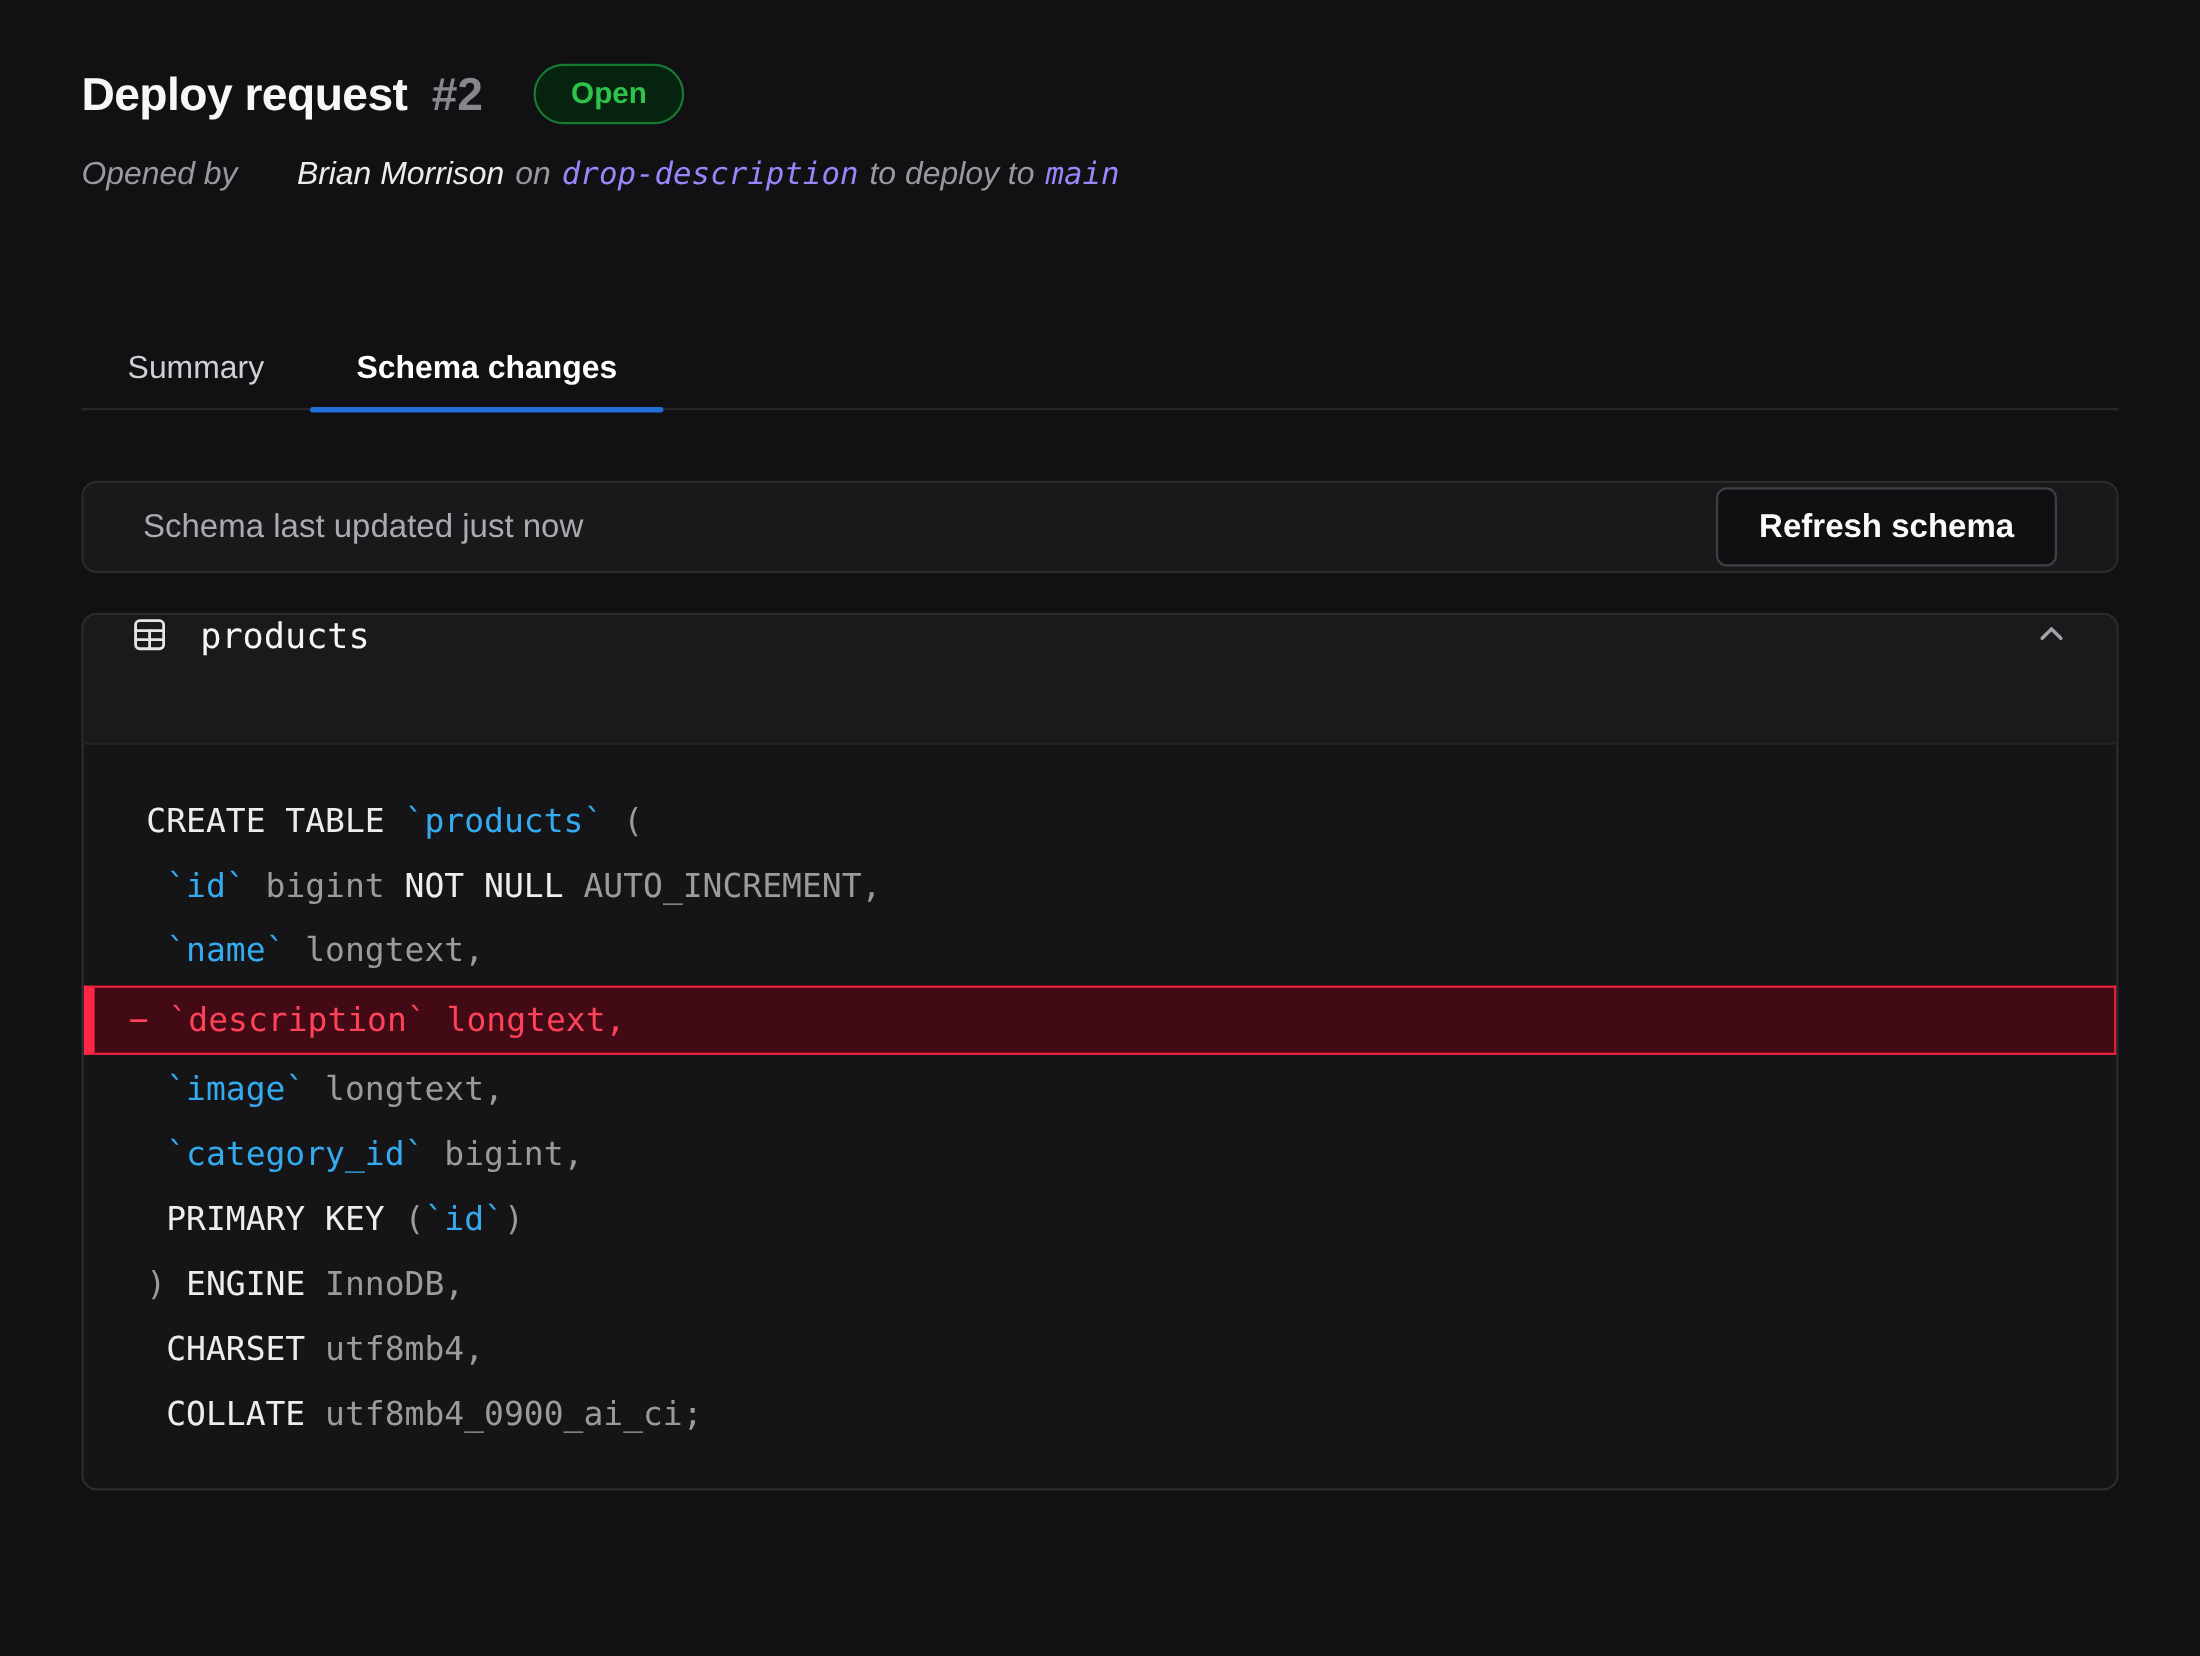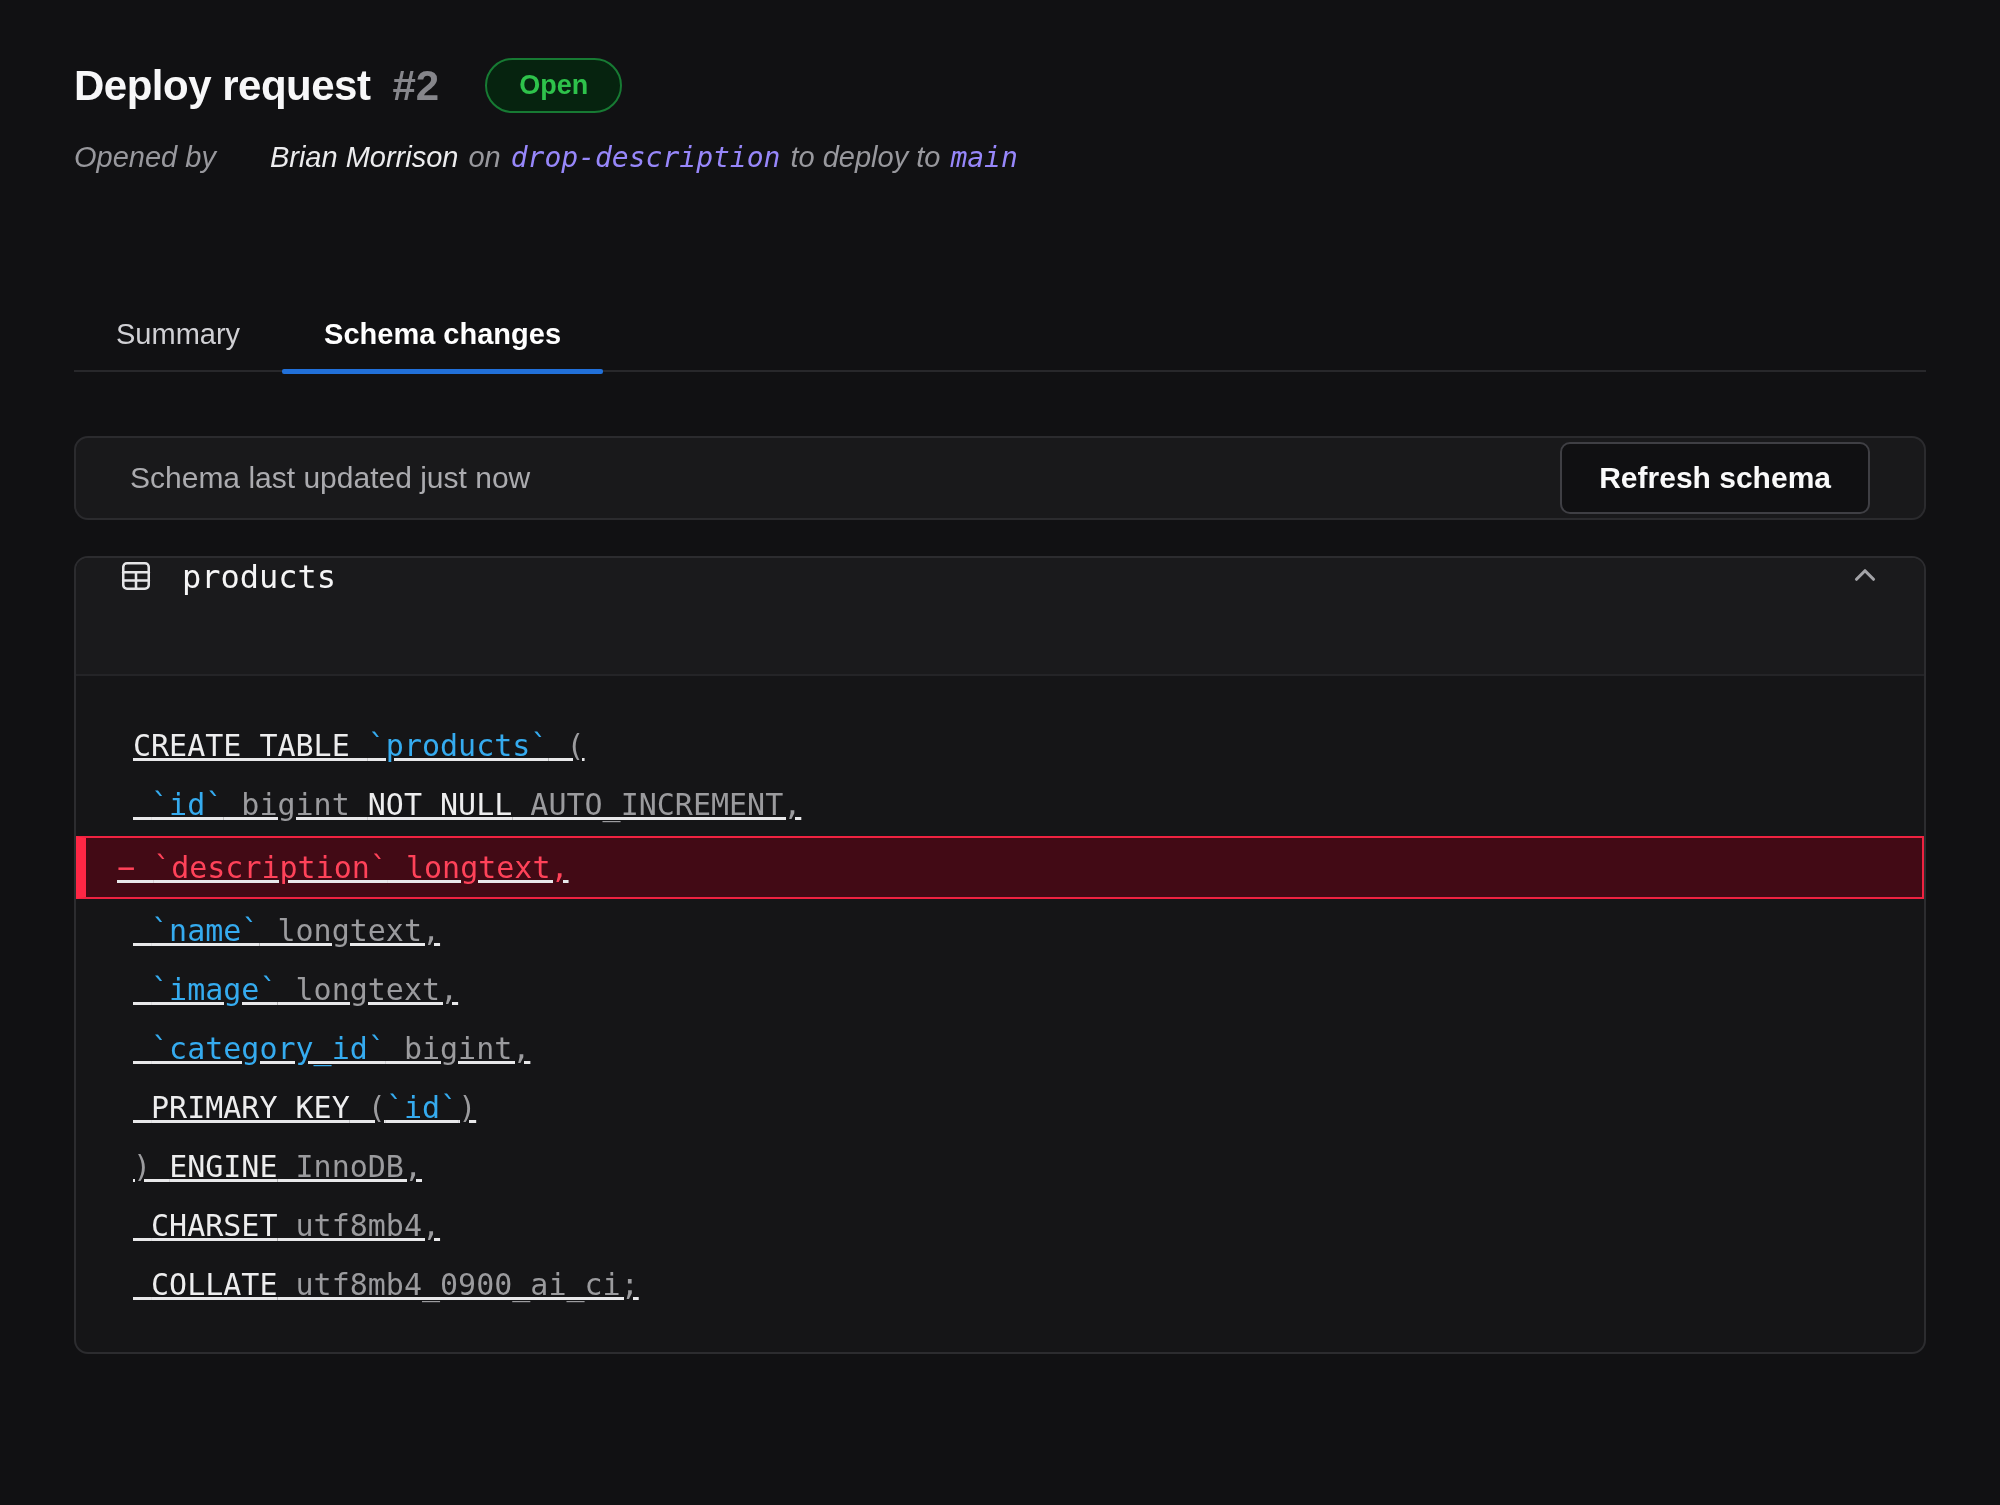--- a/index.html
+++ b/index.html
@@ -68,21 +68,21 @@
     border-bottom: 2px solid #242427;
     display: flex; align-items: flex-start; padding: 0 42px;
     cursor: pointer;
   }
   .panel-header .t-icon { display: flex; margin-right: 28px; }
   .panel-title { font-family: "DejaVu Sans Mono", monospace; font-size: 32px; color: #f5f5f6; }
   .panel-header .spacer { flex: 1; }
   .chev { display: flex; }
 
   
-  .sql-code { padding: 40px 0 38px 0; font-family: "DejaVu Sans Mono", monospace; font-size: 30px; text-decoration: underline; }
+  .sql-code { padding: 40px 0 38px 0; font-family: "DejaVu Sans Mono", monospace; font-size: 30px; }
   .code-line { line-height: 59px; white-space: pre; padding-left: 57px; }
   .tok-kw { color: #ededee; }
   .tok-id { color: #35abef; }
   .tok-pl { color: #9b9b9e; }
   .code-line.removed {
     background: #420a15;
     border-top: 2px solid #ef2240;
     border-bottom: 2px solid #ef2240;
     border-right: 2px solid #ef2240;
     border-left: 10px solid #ff2745;
@@ -135,22 +135,22 @@
       <span class="spacer"></span>
       <span class="chev">
         <svg width="34" height="34" viewBox="0 0 24 24" fill="none" stroke="#a3a3a7" stroke-width="2.2" stroke-linecap="round" stroke-linejoin="round">
           <polyline points="6,15 12,9 18,15"></polyline>
         </svg>
       </span>
     </div>
     <div class="sql-code">
         <div class="code-line"><span class="tok-kw">CREATE TABLE </span><span class="tok-id">`products`</span><span class="tok-pl"> (</span></div>
         <div class="code-line"><span class="tok-pl"> </span><span class="tok-id">`id`</span><span class="tok-pl"> bigint </span><span class="tok-kw">NOT NULL</span><span class="tok-pl"> AUTO_INCREMENT,</span></div>
+        <div class="code-line"><span class="tok-pl"> </span><span class="tok-id">`name`</span><span class="tok-pl"> longtext,</span></div>
         <div class="code-line removed"><span class="tok-pl">− </span><span class="tok-id">`description`</span><span class="tok-pl"> longtext,</span></div>
-        <div class="code-line"><span class="tok-pl"> </span><span class="tok-id">`name`</span><span class="tok-pl"> longtext,</span></div>
         <div class="code-line"><span class="tok-pl"> </span><span class="tok-id">`image`</span><span class="tok-pl"> longtext,</span></div>
         <div class="code-line"><span class="tok-pl"> </span><span class="tok-id">`category_id`</span><span class="tok-pl"> bigint,</span></div>
         <div class="code-line"><span class="tok-pl"> </span><span class="tok-kw">PRIMARY KEY</span><span class="tok-pl"> (</span><span class="tok-id">`id`</span><span class="tok-pl">)</span></div>
         <div class="code-line"><span class="tok-pl">) </span><span class="tok-kw">ENGINE</span><span class="tok-pl"> InnoDB,</span></div>
         <div class="code-line"><span class="tok-pl"> </span><span class="tok-kw">CHARSET</span><span class="tok-pl"> utf8mb4,</span></div>
         <div class="code-line"><span class="tok-pl"> </span><span class="tok-kw">COLLATE</span><span class="tok-pl"> utf8mb4_0900_ai_ci;</span></div>
       </div>
   </div>
 
 </div>

